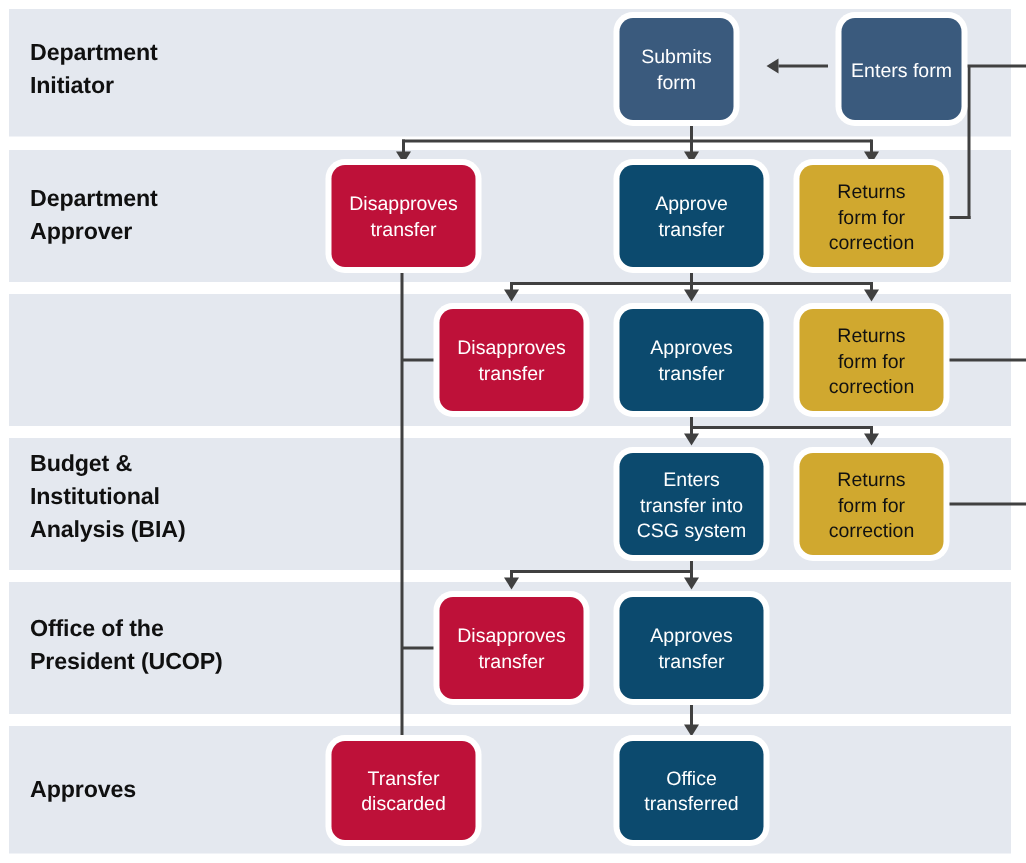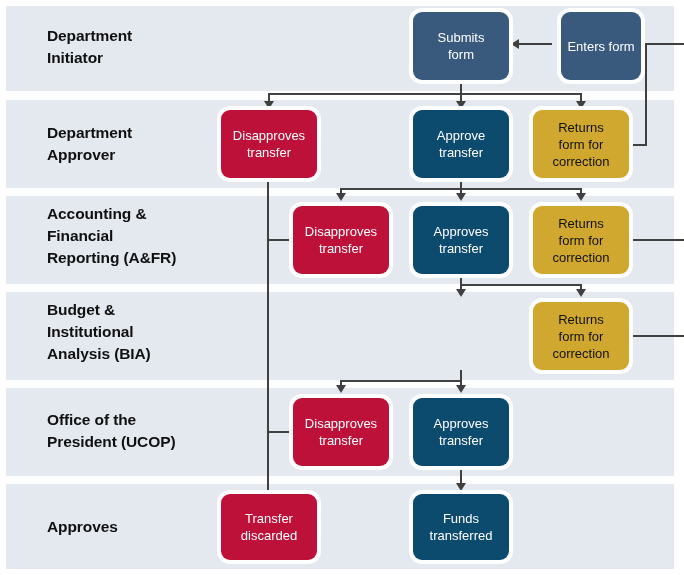--- a/index.html
+++ b/index.html
@@ -20,21 +20,21 @@
   }
   .band {
     position: absolute;
     left: 6px;
     width: 668px;
     background: #e4e8ef;
     z-index: 1;
   }
   .band-label {
     position: absolute;
-    left: 47px;
+    left: 20px;
     z-index: 3;
     font-weight: bold;
     font-size: 15.5px;
     line-height: 22px;
     color: #101010;
     letter-spacing: -0.1px;
     white-space: pre-line;
   }
   .node {
     position: absolute;
@@ -91,23 +91,20 @@
   <div class="band" style="top:100px;height:88px;"></div>
   <div class="band" style="top:196px;height:88px;"></div>
   <div class="band" style="top:292px;height:88px;"></div>
   <div class="band" style="top:388px;height:88px;"></div>
   <div class="band" style="top:484px;height:85px;"></div>
 
   <div class="band-label" style="top:25px;">Department
 Initiator</div>
   <div class="band-label" style="top:122px;">Department
 Approver</div>
-  <div class="band-label" style="top:203px;">Accounting &amp;
-Financial
-Reporting (A&amp;FR)</div>
   <div class="band-label" style="top:409px;">Office of the
 President (UCOP)</div>
   <div class="band-label" style="top:299px;">Budget &amp;
 Institutional
 Analysis (BIA)</div>
   <div class="band-label" style="top:516px;">Approves</div>
 
   <div class="ln h" style="left:628px; top:144px; width:19px;"></div>
   <div class="ln v" style="left:645px; top:44px;  height:102px;"></div>
   <div class="ln h" style="left:627px; top:43px; width:57px;"></div>
@@ -153,47 +150,50 @@
   <div class="arrow down" style="left:456px; top:385px;"></div>
 
   <div class="ln v" style="left:460px; top:466px; height:18px;"></div>
   <div class="arrow down" style="left:456px; top:483px;"></div>
 
   <div class="ln v" style="left:267px; top:178px; height:315px;"></div>
   <div class="arrow down" style="left:263px; top:490px;"></div>
   <div class="ln h" style="left:268px; top:239px; width:26px;"></div>
   <div class="ln h" style="left:268px; top:431px; width:26px;"></div>
 
-  <div class="node blue" style="left:413px; top:12px; width:96px; height:68px;">Submits
+  <div class="node blue" style="left:413px; top:12px; width:76px; height:68px;">Submits
 form</div>
   <div class="node blue" style="left:561px; top:12px; width:80px; height:68px;">Enters form</div>
 
   <div class="node crimson" style="left:221px; top:110px; width:96px; height:68px;">Disapproves
 transfer</div>
   <div class="node green" style="left:413px; top:110px; width:96px; height:68px;">Approve
 transfer</div>
   <div class="node gold" style="left:533px; top:110px; width:96px; height:68px;">Returns
 form for
 correction</div>
 
   <div class="node crimson" style="left:293px; top:206px; width:96px; height:68px;">Disapproves
 transfer</div>
   <div class="node green" style="left:413px; top:206px; width:96px; height:68px;">Approves
 transfer</div>
   <div class="node gold" style="left:533px; top:206px; width:96px; height:68px;">Returns
 form for
 correction</div>
 
+  <div class="node green" style="left:413px; top:302px; width:96px; height:68px;">Enters
+transfer into
+CSG system</div>
   <div class="node gold" style="left:533px; top:302px; width:96px; height:68px;">Returns
 form for
 correction</div>
 
   <div class="node crimson" style="left:293px; top:398px; width:96px; height:68px;">Disapproves
 transfer</div>
   <div class="node green" style="left:413px; top:398px; width:96px; height:68px;">Approves
 transfer</div>
 
   <div class="node crimson" style="left:221px; top:494px; width:96px; height:66px;">Transfer
 discarded</div>
-  <div class="node green" style="left:413px; top:494px; width:96px; height:66px;">Funds
+  <div class="node green" style="left:413px; top:494px; width:96px; height:66px;">Office
 transferred</div>
 
 </div>
 
 </body></html>

